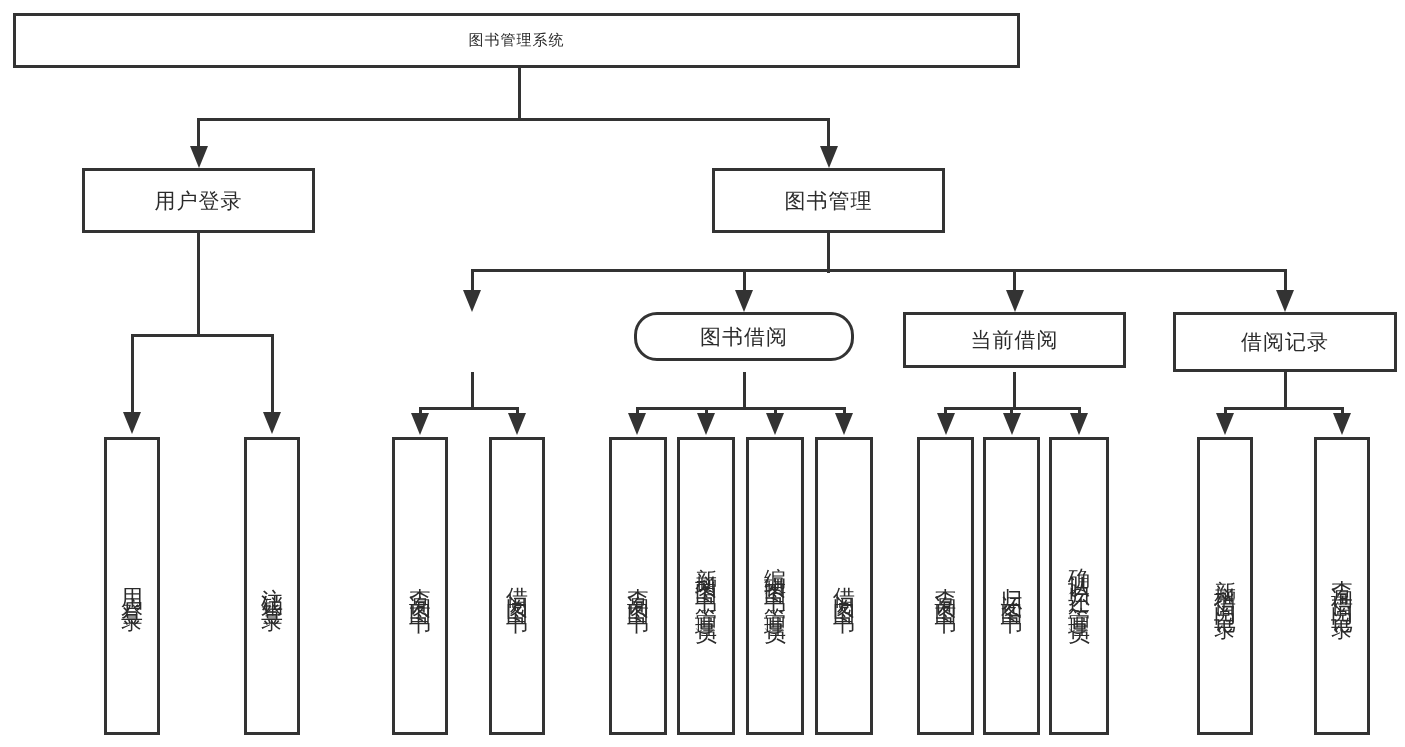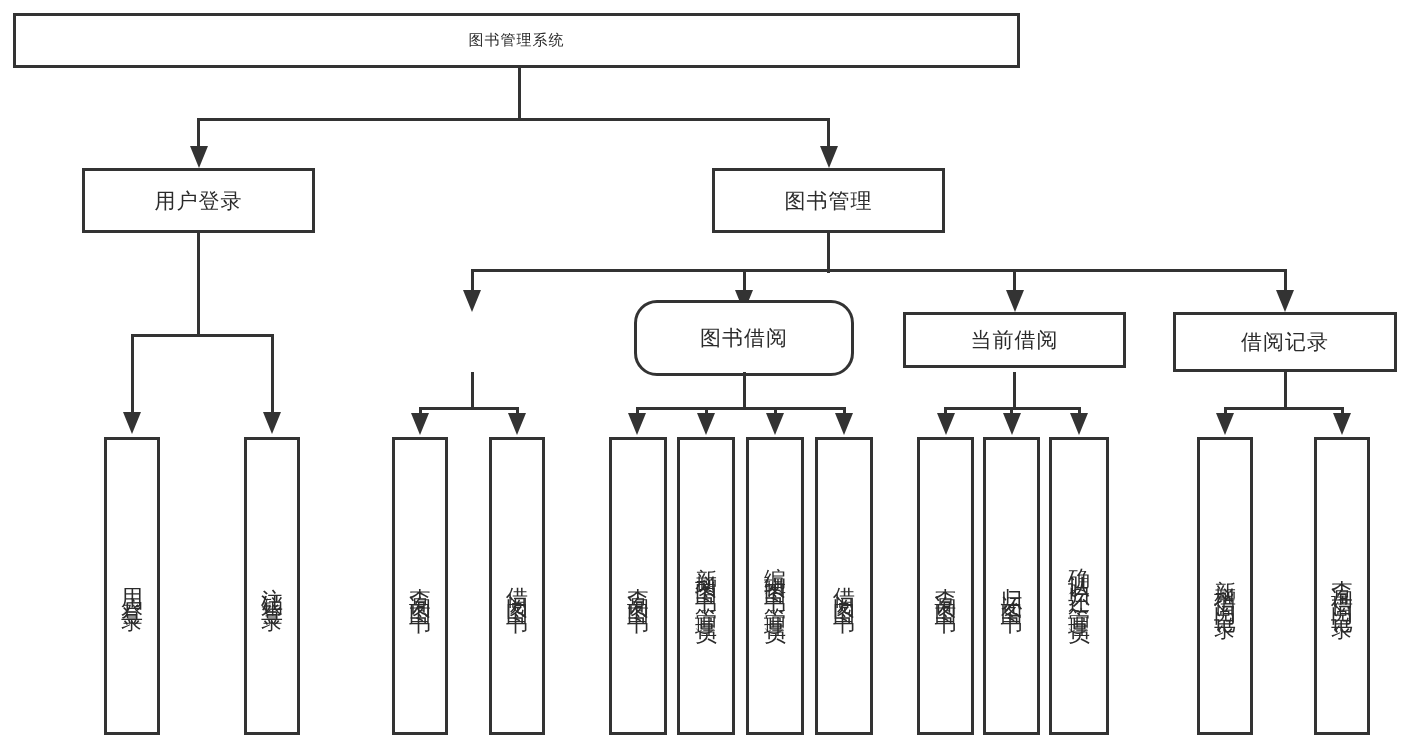--- a/index.html
+++ b/index.html
@@ -94,21 +94,21 @@
   <div class="line hline" style="left:470.5px; top:269px; width:816px;"></div>
   <div class="line vline" style="left:470.5px; top:269px; height:22px;"></div>
   <div class="arrow" style="left:463px; top:290px;"></div>
   <div class="line vline" style="left:742.5px; top:269px; height:22px;"></div>
   <div class="arrow" style="left:735px; top:290px;"></div>
   <div class="line vline" style="left:1013px; top:269px; height:22px;"></div>
   <div class="arrow" style="left:1005.5px; top:290px;"></div>
   <div class="line vline" style="left:1283.5px; top:269px; height:22px;"></div>
   <div class="arrow" style="left:1276px; top:290px;"></div>
 
-  <div class="node hnode" style="left:634px; top:300px; width:220px; height:76px;border-radius:23px;">图书借阅</div>
+  <div class="node hnode" style="left:634px; top:312px; width:220px; height:49px;border-radius:23px;">图书借阅</div>
   <div class="node hnode" style="left:903px; top:312px; width:223px; height:56px;">当前借阅</div>
   <div class="node hnode" style="left:1173px; top:312px; width:224px; height:60px;">借阅记录</div>
 
   <div class="line vline" style="left:470.5px; top:372px; height:38px;"></div>
   <div class="line hline" style="left:418.5px; top:407px; width:100px;"></div>
   <div class="line vline" style="left:418.5px; top:407px; height:8px;"></div>
   <div class="arrow" style="left:411px; top:413px;"></div>
   <div class="line vline" style="left:515.5px; top:407px; height:8px;"></div>
   <div class="arrow" style="left:508px; top:413px;"></div>
 

